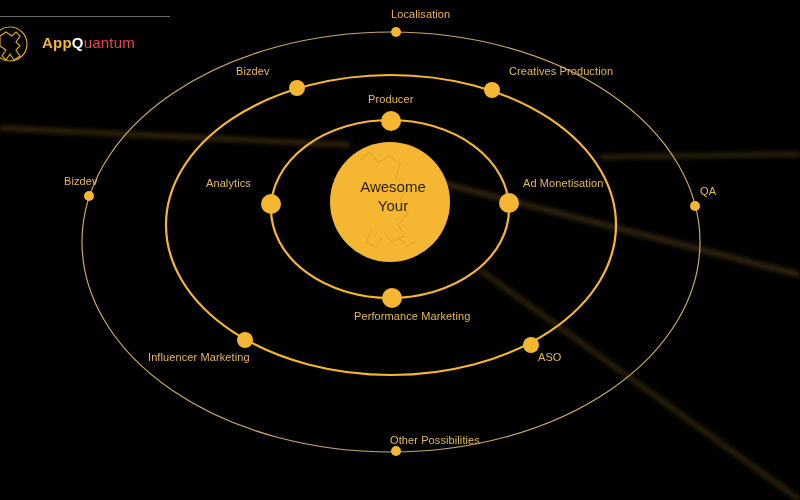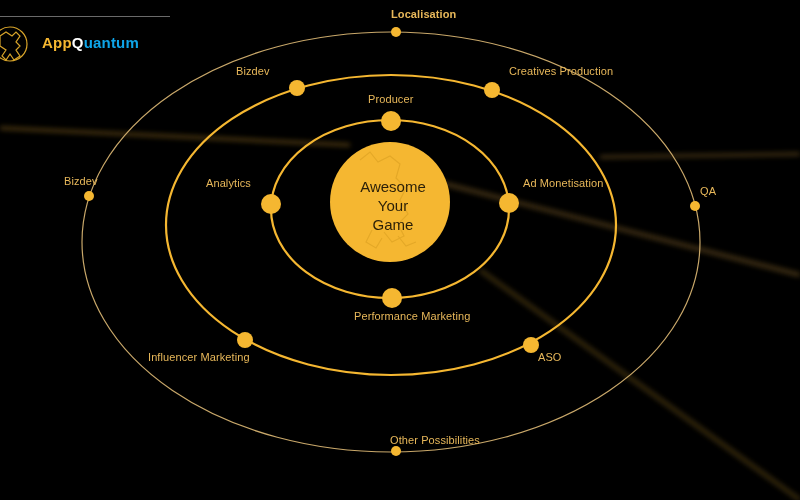--- a/index.html
+++ b/index.html
@@ -26,21 +26,21 @@
     }
     .logo-mark {
       position: absolute; left: -6px; top: 22px; width: 38px; height: 42px;
     }
     .logo-text {
       position: absolute; left: 42px; top: 34px;
       font-size: 15px; font-weight: bold; letter-spacing: 0.2px;
     }
     .logo-text .app { color: #f5b731; }
     .logo-text .q { color: #ffffff; }
-    .logo-text .rest { color: #0ea5e9; font-weight: bold; }
+    .logo-text .rest { color: #ef4444; font-weight: normal; }
     .center-text {
       position: absolute; left: 330px; top: 177px; width: 126px;
       text-align: center; color: #2a1f08; font-size: 15px; line-height: 19px;
     }
   </style>
 </head>
 <body>
 
 <svg id="stage" width="800" height="500" viewBox="0 0 800 500" xmlns="http://www.w3.org/2000/svg">
   <defs>
@@ -90,29 +90,28 @@
     <path d="M6 14 l6 -4 l6 4 l4 -4 l4 4 l-4 6 l4 4 l-4 4 l4 6 l-6 4 l-4 -6 l-4 6 l-4 -4 l4 -6 l-6 -4 z" fill="none" stroke="#d9a52a" stroke-width="1.2"></path>
   </svg>
   <div class="logo-text">
     <span class="app">App</span><span class="q">Q</span><span class="rest">uantum</span>
   </div>
 </div>
 
 <div class="center-text">
   <div>Awesome</div>
   <div>Your</div>
-  <div>Game</div>
 </div>
 
 <div class="label" style="left:368px; top:93px;">Producer</div>
 <div class="label" style="left:206px; top:177px;">Analytics</div>
 <div class="label" style="left:523px; top:177px;">Ad Monetisation</div>
 <div class="label" style="left:354px; top:310px;">Performance Marketing</div>
 
 <div class="label" style="left:236px; top:65px;">Bizdev</div>
 <div class="label" style="left:509px; top:65px;">Creatives Production</div>
 <div class="label" style="left:148px; top:351px;">Influencer Marketing</div>
 <div class="label" style="left:538px; top:351px;">ASO</div>
 
-<div class="label" style="left:391px; top:8px;font-weight:bold;">Localisation</div>
+<div class="label" style="left:391px; top:8px;">Localisation</div>
 <div class="label" style="left:52px; top:175px;margin-left:12px;">Bizdev</div>
 <div class="label" style="left:700px; top:185px;">QA</div>
 <div class="label" style="left:390px; top:434px;">Other Possibilities</div>
 
 </body></html>

